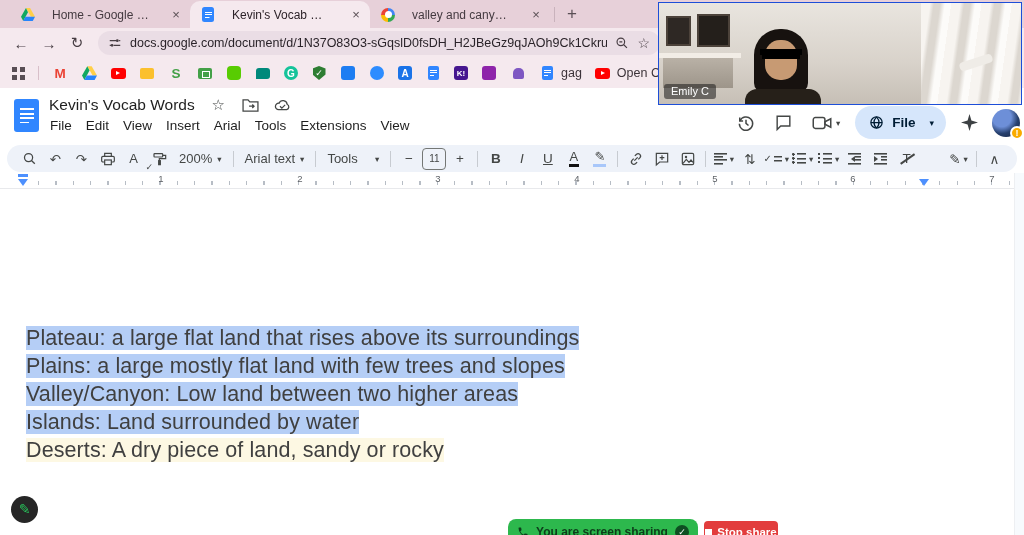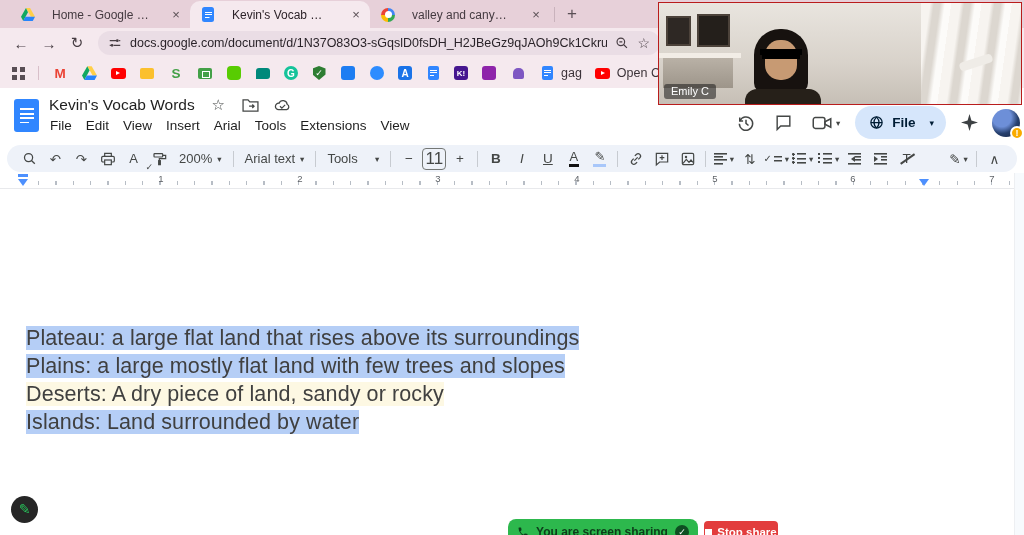--- a/index.html
+++ b/index.html
@@ -103,21 +103,21 @@
   .caret{font-size:8.5px;color:#444746}
 
   
   .tbar{position:absolute;left:7px;right:7px;top:145px;height:27px;background:#eef2f9;
     border-radius:13.5px;display:flex;align-items:center;padding:0 10px;gap:1px;color:#444746}
   .tb{min-width:25px;height:23px;display:flex;align-items:center;justify-content:center;gap:3px;
     border-radius:4px;font-size:13.5px;flex:0 0 auto}
   .tsep{width:1px;height:16px;background:#c7cbd1;margin:0 4px;flex:0 0 auto}
   .chip{font-size:13px;display:flex;align-items:center;gap:5px;padding:0 6px;flex:0 0 auto}
   .szbox{width:24px;height:22px;border:1px solid #747775;border-radius:4px;display:flex;
-    align-items:center;justify-content:center;font-size:17px;background:#fff0}
+    align-items:center;justify-content:center;font-size:10px;background:#fff0}
   .tb-b{font-weight:700}
   .tb-i{font-style:italic}
   .tb-u{text-decoration:underline}
   .tb-a{line-height:1.05;border-bottom:3px solid #111;font-size:13px;padding:0 1px}
   .tb-pen{line-height:1.05;border-bottom:3px solid #a8c7fa;font-size:13px;padding:0 1px}
   .spell{position:relative;font-size:13px}
   .spell i{position:absolute;right:-7px;bottom:-2px;font-style:normal;font-size:9px}
   .ic-align{width:13px;height:12px;background:
     linear-gradient(#444746,#444746) 0 0/13px 1.6px,linear-gradient(#444746,#444746) 0 3.4px/9px 1.6px,
     linear-gradient(#444746,#444746) 0 6.8px/13px 1.6px,linear-gradient(#444746,#444746) 0 10.2px/9px 1.6px;
@@ -164,21 +164,21 @@
 
   
   .page{position:absolute;top:190px;left:0;right:10px;bottom:0;background:#fff}
   .gutter{position:absolute;right:0;top:173px;width:10px;bottom:0;background:#f7fafd;border-left:1px solid #edeff2}
   .doc-lines{position:absolute;left:26px;top:134px}
   .dline{font-size:21.5px;line-height:28px;color:#404040;white-space:nowrap;letter-spacing:.1px}
   .hl-blue{background:#b5cef6}
   .hl-cream{background:#fdf8e3}
 
   
-  .vcall{position:absolute;left:658px;top:2px;width:364px;height:103px;background:#b91c1c;
+  .vcall{position:absolute;left:658px;top:2px;width:364px;height:103px;background:#1d4ed8;
     display:flex;padding:1px;gap:1px}
   .vtile{position:relative;flex:1;overflow:hidden}
   .t-emily{background:linear-gradient(180deg,#e9e5df 0%,#d8d2ca 60%,#c6bfb6 100%)}
   .em-frame1{position:absolute;left:7px;top:13px;width:25px;height:30px;background:#2e2824;border:2px solid#4c423a}
   .em-frame2{position:absolute;left:38px;top:11px;width:33px;height:33px;background:#241f1b;border:2px solid #4c423a}
   .em-mantel{position:absolute;left:0;top:50px;width:82px;height:5px;background:#f2ede6}
   .em-shelf{position:absolute;left:4px;top:55px;width:70px;height:30px;background:linear-gradient(180deg,#b9b1a6,#9d958a)}
   .em-curtain{position:absolute;right:0;top:0;width:100px;height:100%;
     background:repeating-linear-gradient(98deg,#f7f4f0 0 9px,#dcd7d0 13px 19px,#fcfbf9 24px 30px)}
   .em-rod{position:absolute;right:28px;top:55px;width:34px;height:9px;background:#efece7;transform:rotate(-18deg);border-radius:4px}
@@ -575,22 +575,23 @@
     <span class="rnum" style="left:992px">7</span>
     <span class="rbar"></span>
     <span class="rmark rmark-l"></span>
     <span class="rmark rmark-r"></span>
   </div>
 
   <div class="page">
     <div class="doc-lines">
       <div class="dline"><span class="hl-blue">Plateau: a large flat land that rises above its surroundings</span></div>
       <div class="dline"><span class="hl-blue">Plains: a large mostly flat land with few trees and slopes</span></div>
+      <div class="dline"><span class="hl-blue">Valley/Canyon: Low land between two higher areas</span></div>
+      <div class="dline"><span class="hl-blue">Islands: Land surrounded by water</span></div>
       <div class="dline"><span class="hl-cream">Deserts: A dry piece of land, sandy or rocky</span></div>
-      <div class="dline"><span class="hl-blue">Islands: Land surrounded by water</span></div>
     </div>
   </div>
   <div class="gutter"></div>
 
   <div class="vcall">
     <div class="vtile t-emily">
       <div class="em-frame1"></div>
       <div class="em-frame2"></div>
       <div class="em-mantel"></div>
       <div class="em-shelf"></div>

